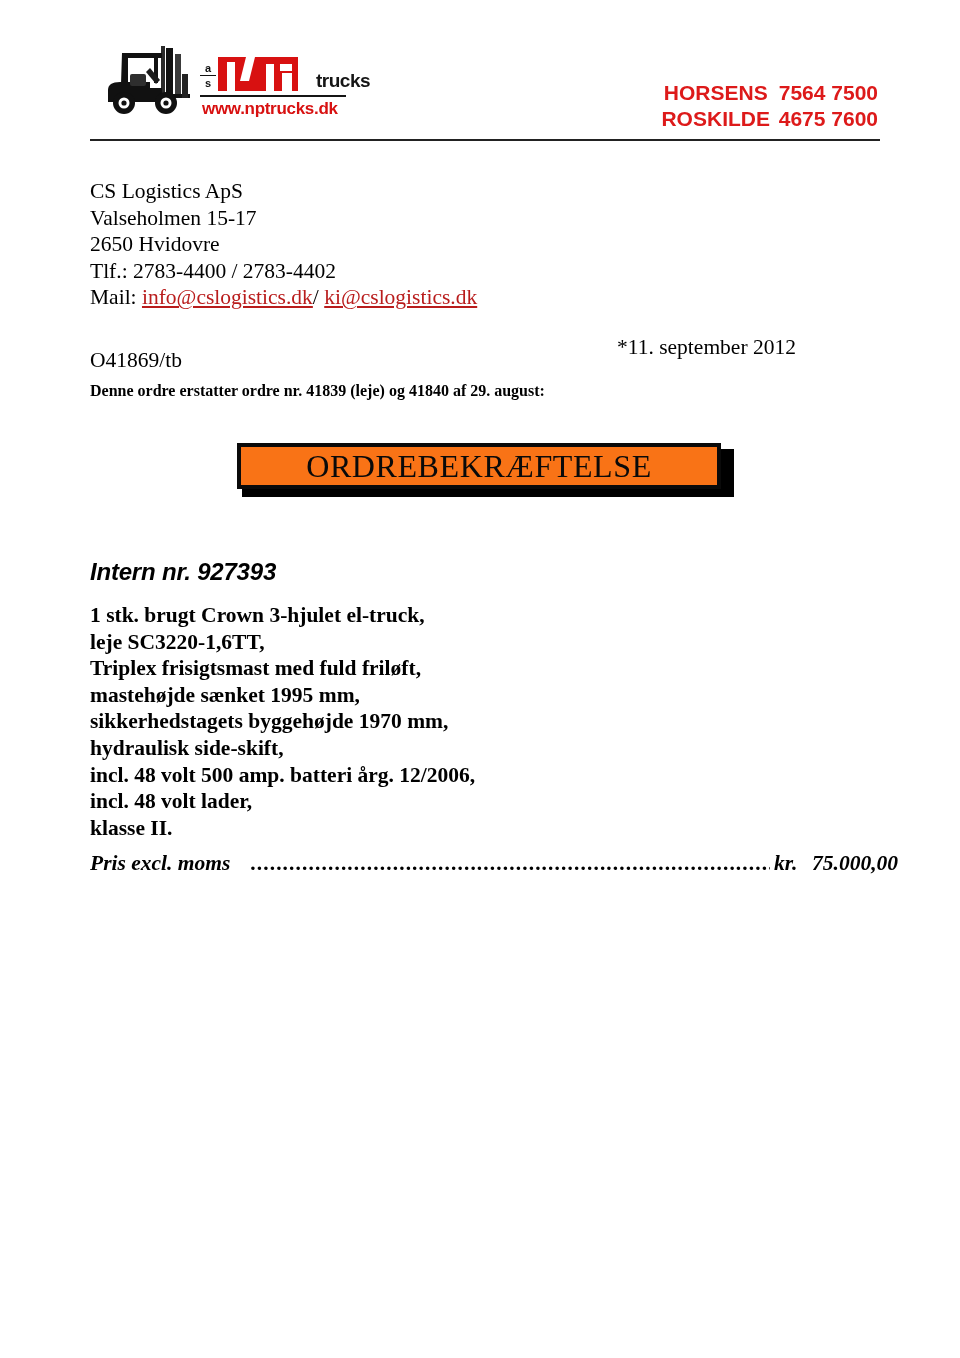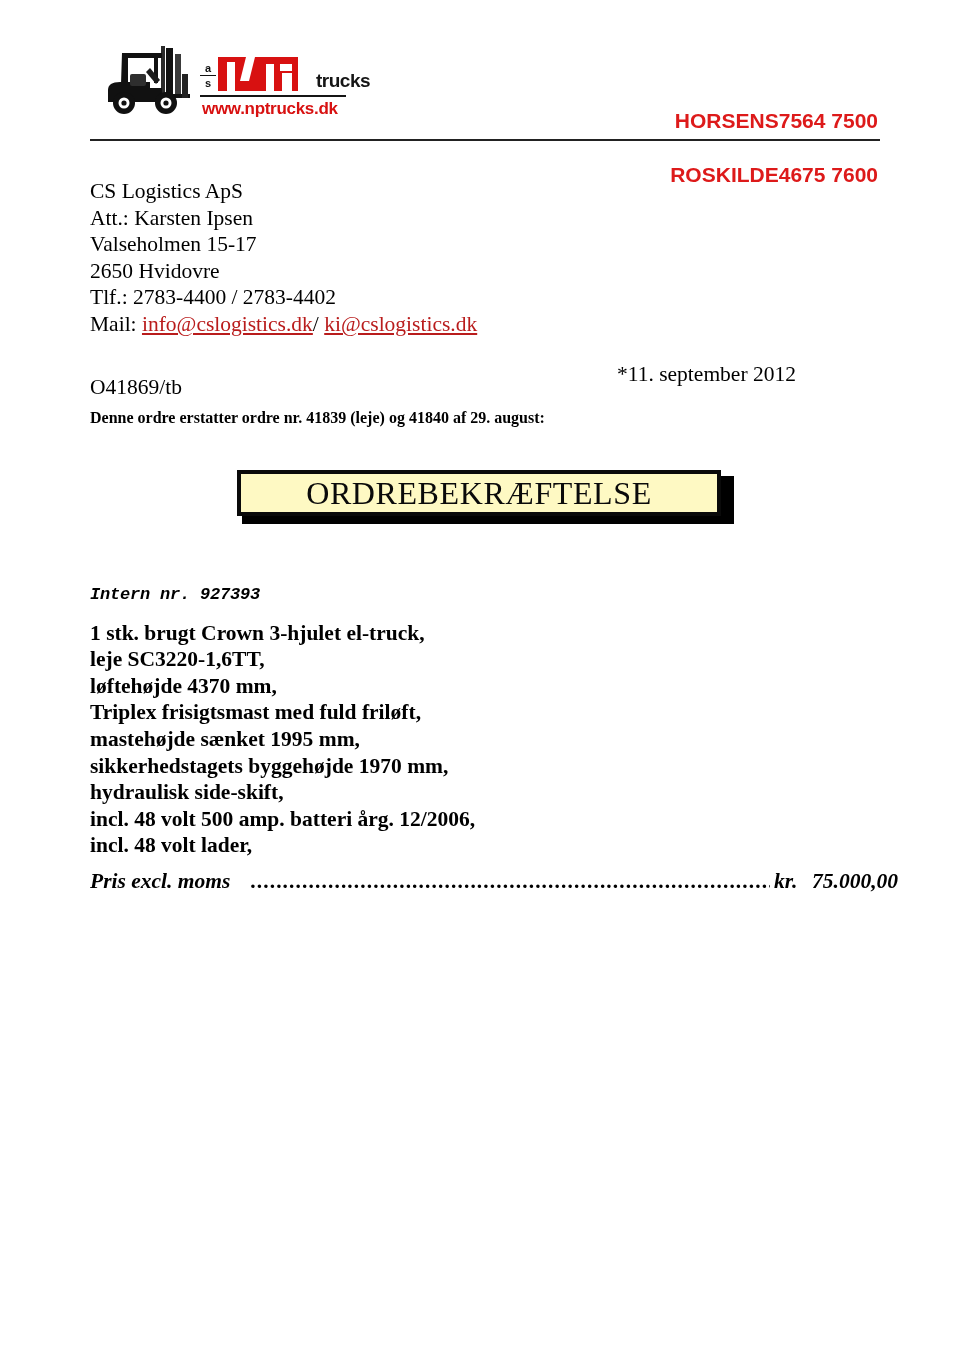--- a/index.html
+++ b/index.html
@@ -171,22 +171,21 @@
     font-family: "Liberation Sans", "DejaVu Sans", sans-serif;
     font-weight: bold;
     font-size: 21px;
     line-height: 26px;
     color: #DD1A1A;
     white-space: nowrap;
   }
   .contacts .city {
     display: inline-block;
     min-width: 126px;
-    text-align: right;
-    margin-top: 28px;
+    text-align: center;
   }
   .contacts .num {
     display: inline-block;
   }
 
   .header-rule {
     position: absolute;
     left: 90px;
     top: 139px;
     width: 790px;
@@ -254,39 +253,39 @@
     width: 492px;
     height: 48px;
     background: #000000;
   }
   .title-box {
     position: absolute;
     left: 147px;
     top: 0px;
     width: 484px;
     height: 46px;
-    background: #fef9c3;
+    background: #f97316;
     border: 4px solid #0A0A0A;
     box-sizing: border-box;
     text-align: center;
   }
   .title-box-text {
     display: block;
     font-size: 32px;
     line-height: 38px;
     letter-spacing: 0.6px;
     color: #0A0A0A;
   }
 
   .intern-nr {
     margin-top: 57px;
-    font-family: Liberation Mono, monospace;
+    font-family: Liberation Sans, sans-serif;
     font-weight: bold;
     font-style: italic;
-    font-size: 17px;
+    font-size: 24px;
     letter-spacing: -0.2px;
   }
 
   .spec-list {
     margin-top: 16px;
     font-size: 21.5px;
     line-height: 26.6px;
     font-weight: bold;
   }
   .spec-line {
@@ -394,21 +393,20 @@
     </div>
   </div>
 
   <div class="header-rule"></div>
 </div>
 
 <div class="content">
 
   <div class="addr-block">
     <span class="addr-line">CS Logistics ApS</span>
-    <span class="addr-line">Att.: Karsten Ipsen</span>
     <span class="addr-line">Valseholmen 15-17</span>
     <span class="addr-line">2650 Hvidovre</span>
     <span class="addr-line">Tlf.: 2783-4400 / 2783-4402</span>
     <span class="addr-line"><span>Mail:</span>
       <a class="mail-link" href="#">info@cslogistics.dk</a><span class="mail-sep">/</span> <a class="mail-link" href="#">ki@cslogistics.dk</a></span>
   </div>
 
   <div class="ref-row">
     <span class="ref-left">O41869/tb</span>
     <span class="ref-right">*11. september 2012</span>
@@ -421,27 +419,27 @@
     <div class="title-box">
       <span class="title-box-text">ORDREBEKRÆFTELSE</span>
     </div>
   </div>
 
   <div class="intern-nr">Intern nr. 927393</div>
 
   <div class="spec-list">
     <span class="spec-line">1 stk. brugt Crown 3-hjulet el-truck,</span>
     <span class="spec-line">leje SC3220-1,6TT,</span>
-    <span class="spec-line">løftehøjde 4370 mm,</span>
     <span class="spec-line">Triplex frisigtsmast med fuld friløft,</span>
     <span class="spec-line">mastehøjde sænket 1995 mm,</span>
     <span class="spec-line">sikkerhedstagets byggehøjde 1970 mm,</span>
     <span class="spec-line">hydraulisk side-skift,</span>
     <span class="spec-line">incl. 48 volt 500 amp. batteri årg. 12/2006,</span>
     <span class="spec-line">incl. 48 volt lader,</span>
+    <span class="spec-line">klasse II.</span>
   </div>
 
   <div class="price-row">
     <span class="price-label">Pris excl. moms</span>
     <span class="price-leader">................................................................................................</span>
     <span class="price-currency">kr.</span>
     <span class="price-amount">75.000,00</span>
   </div>
 
 </div>

